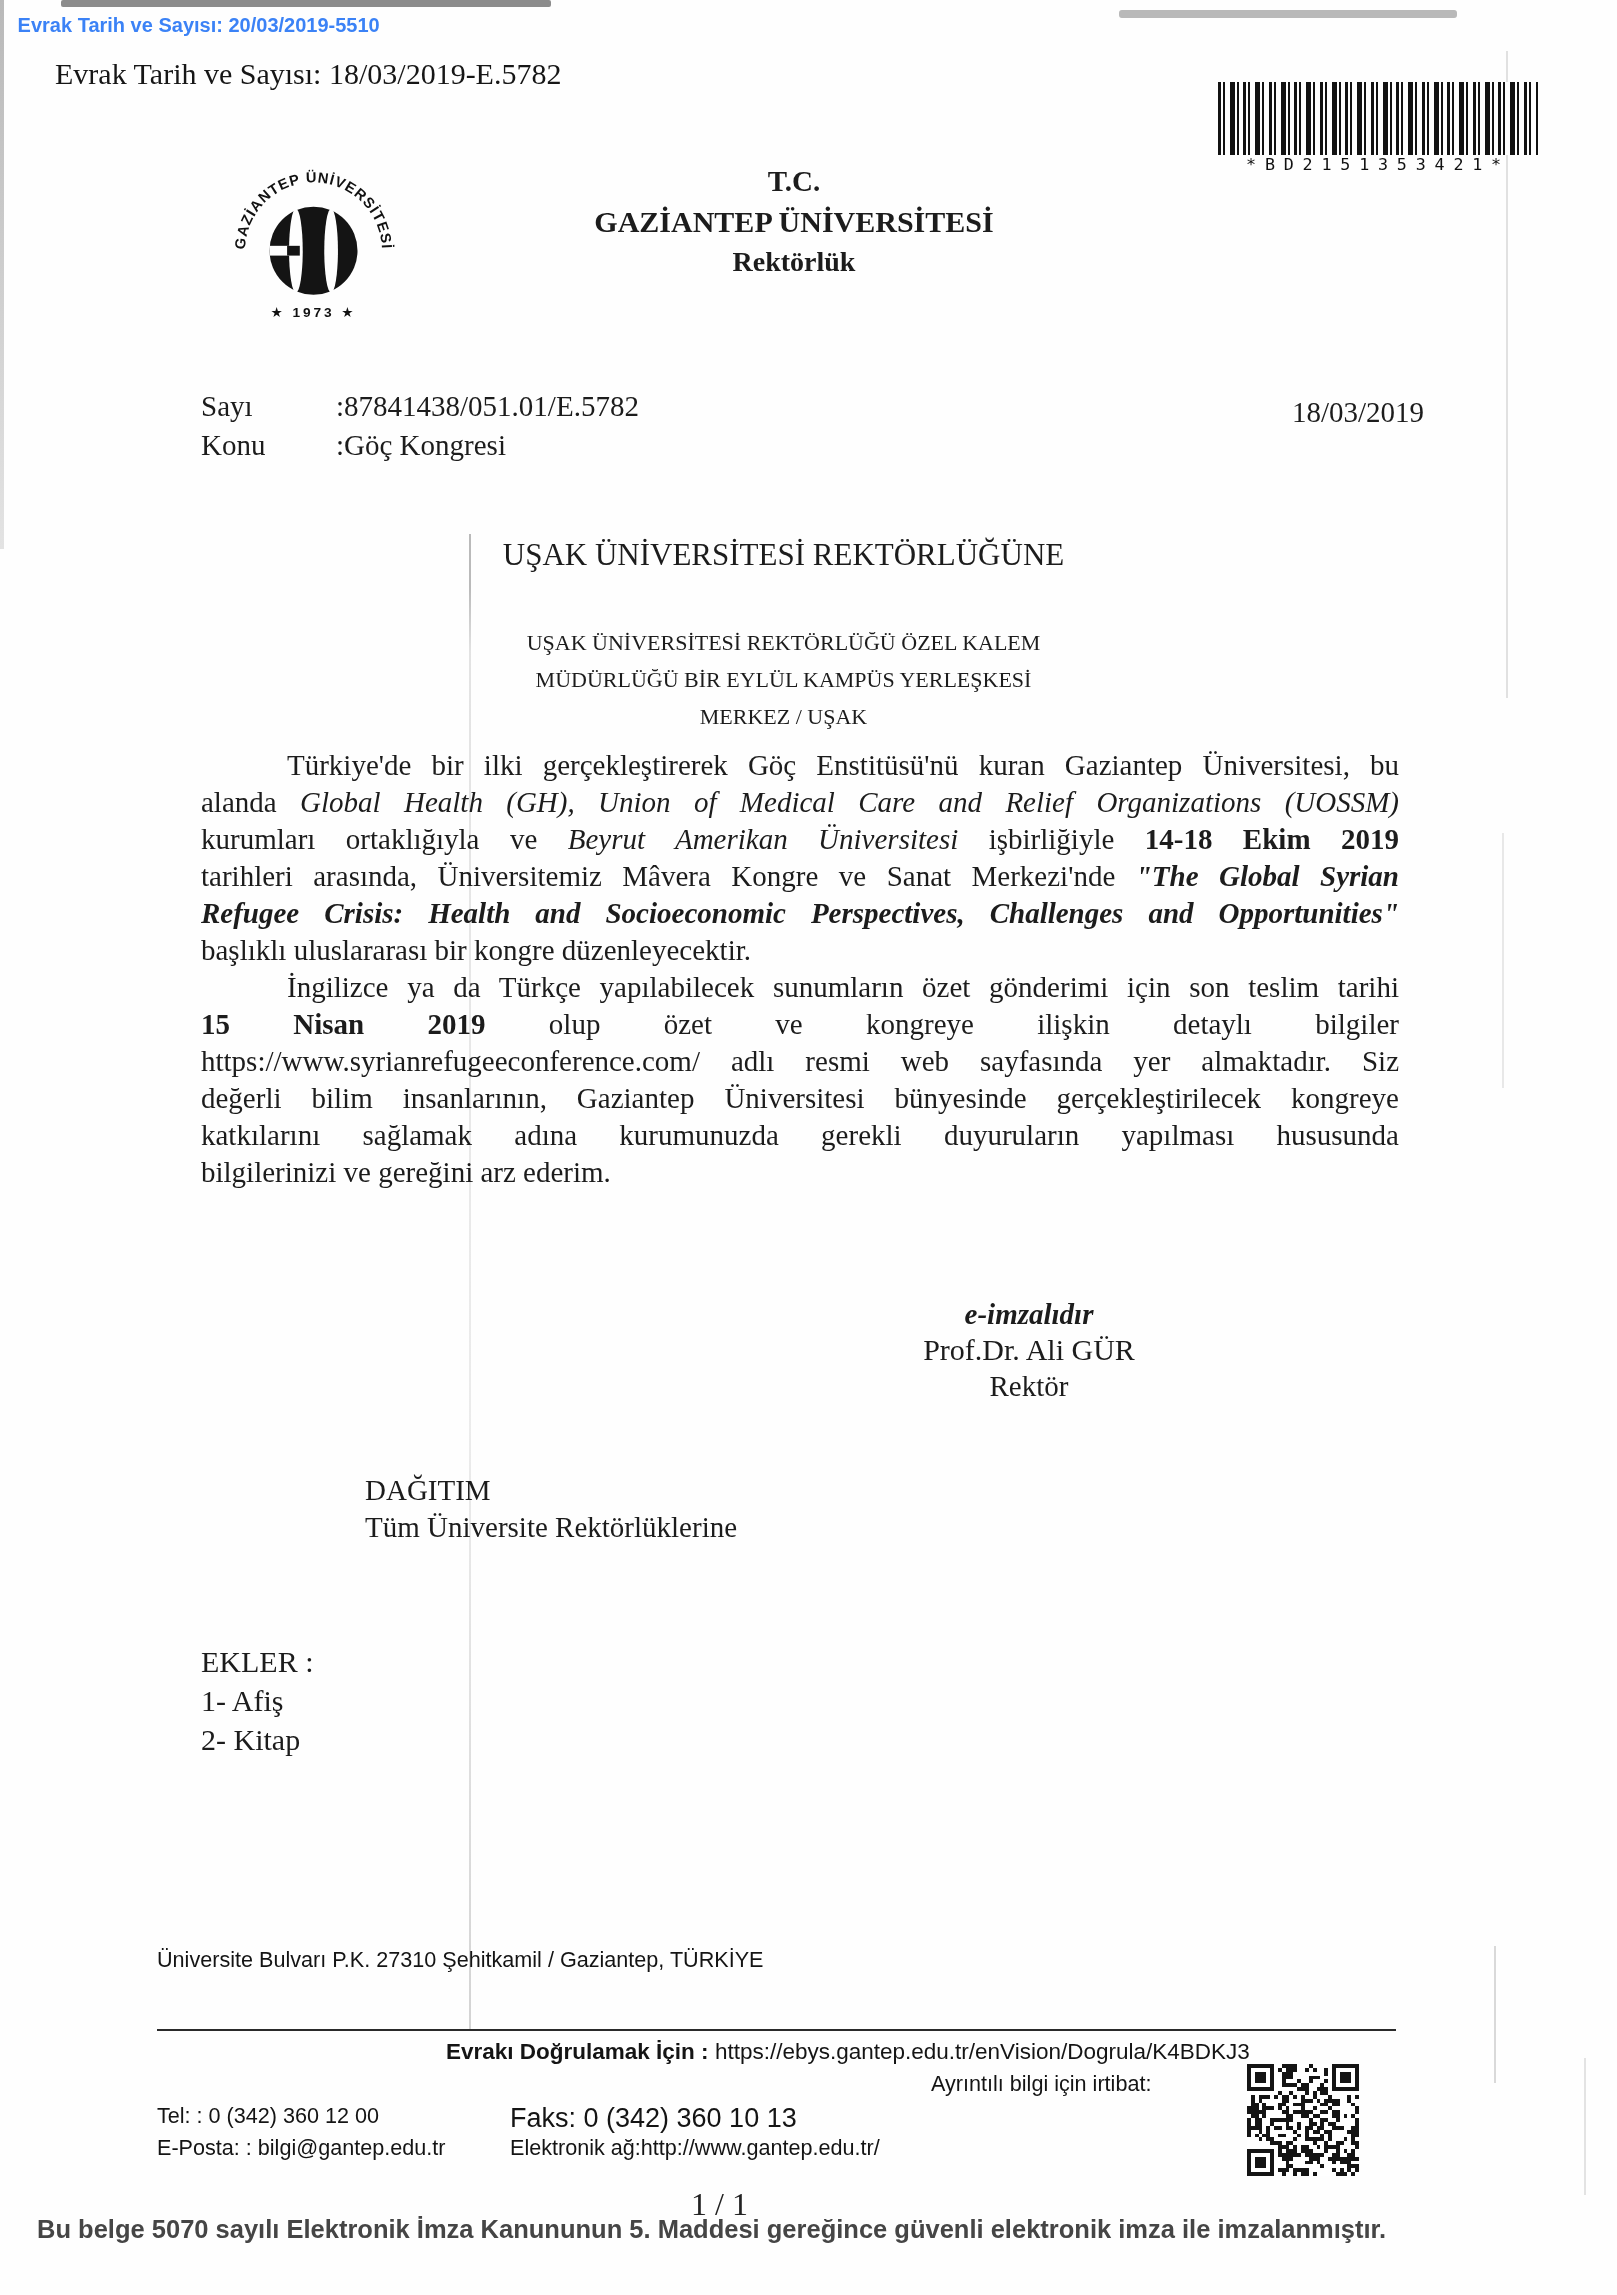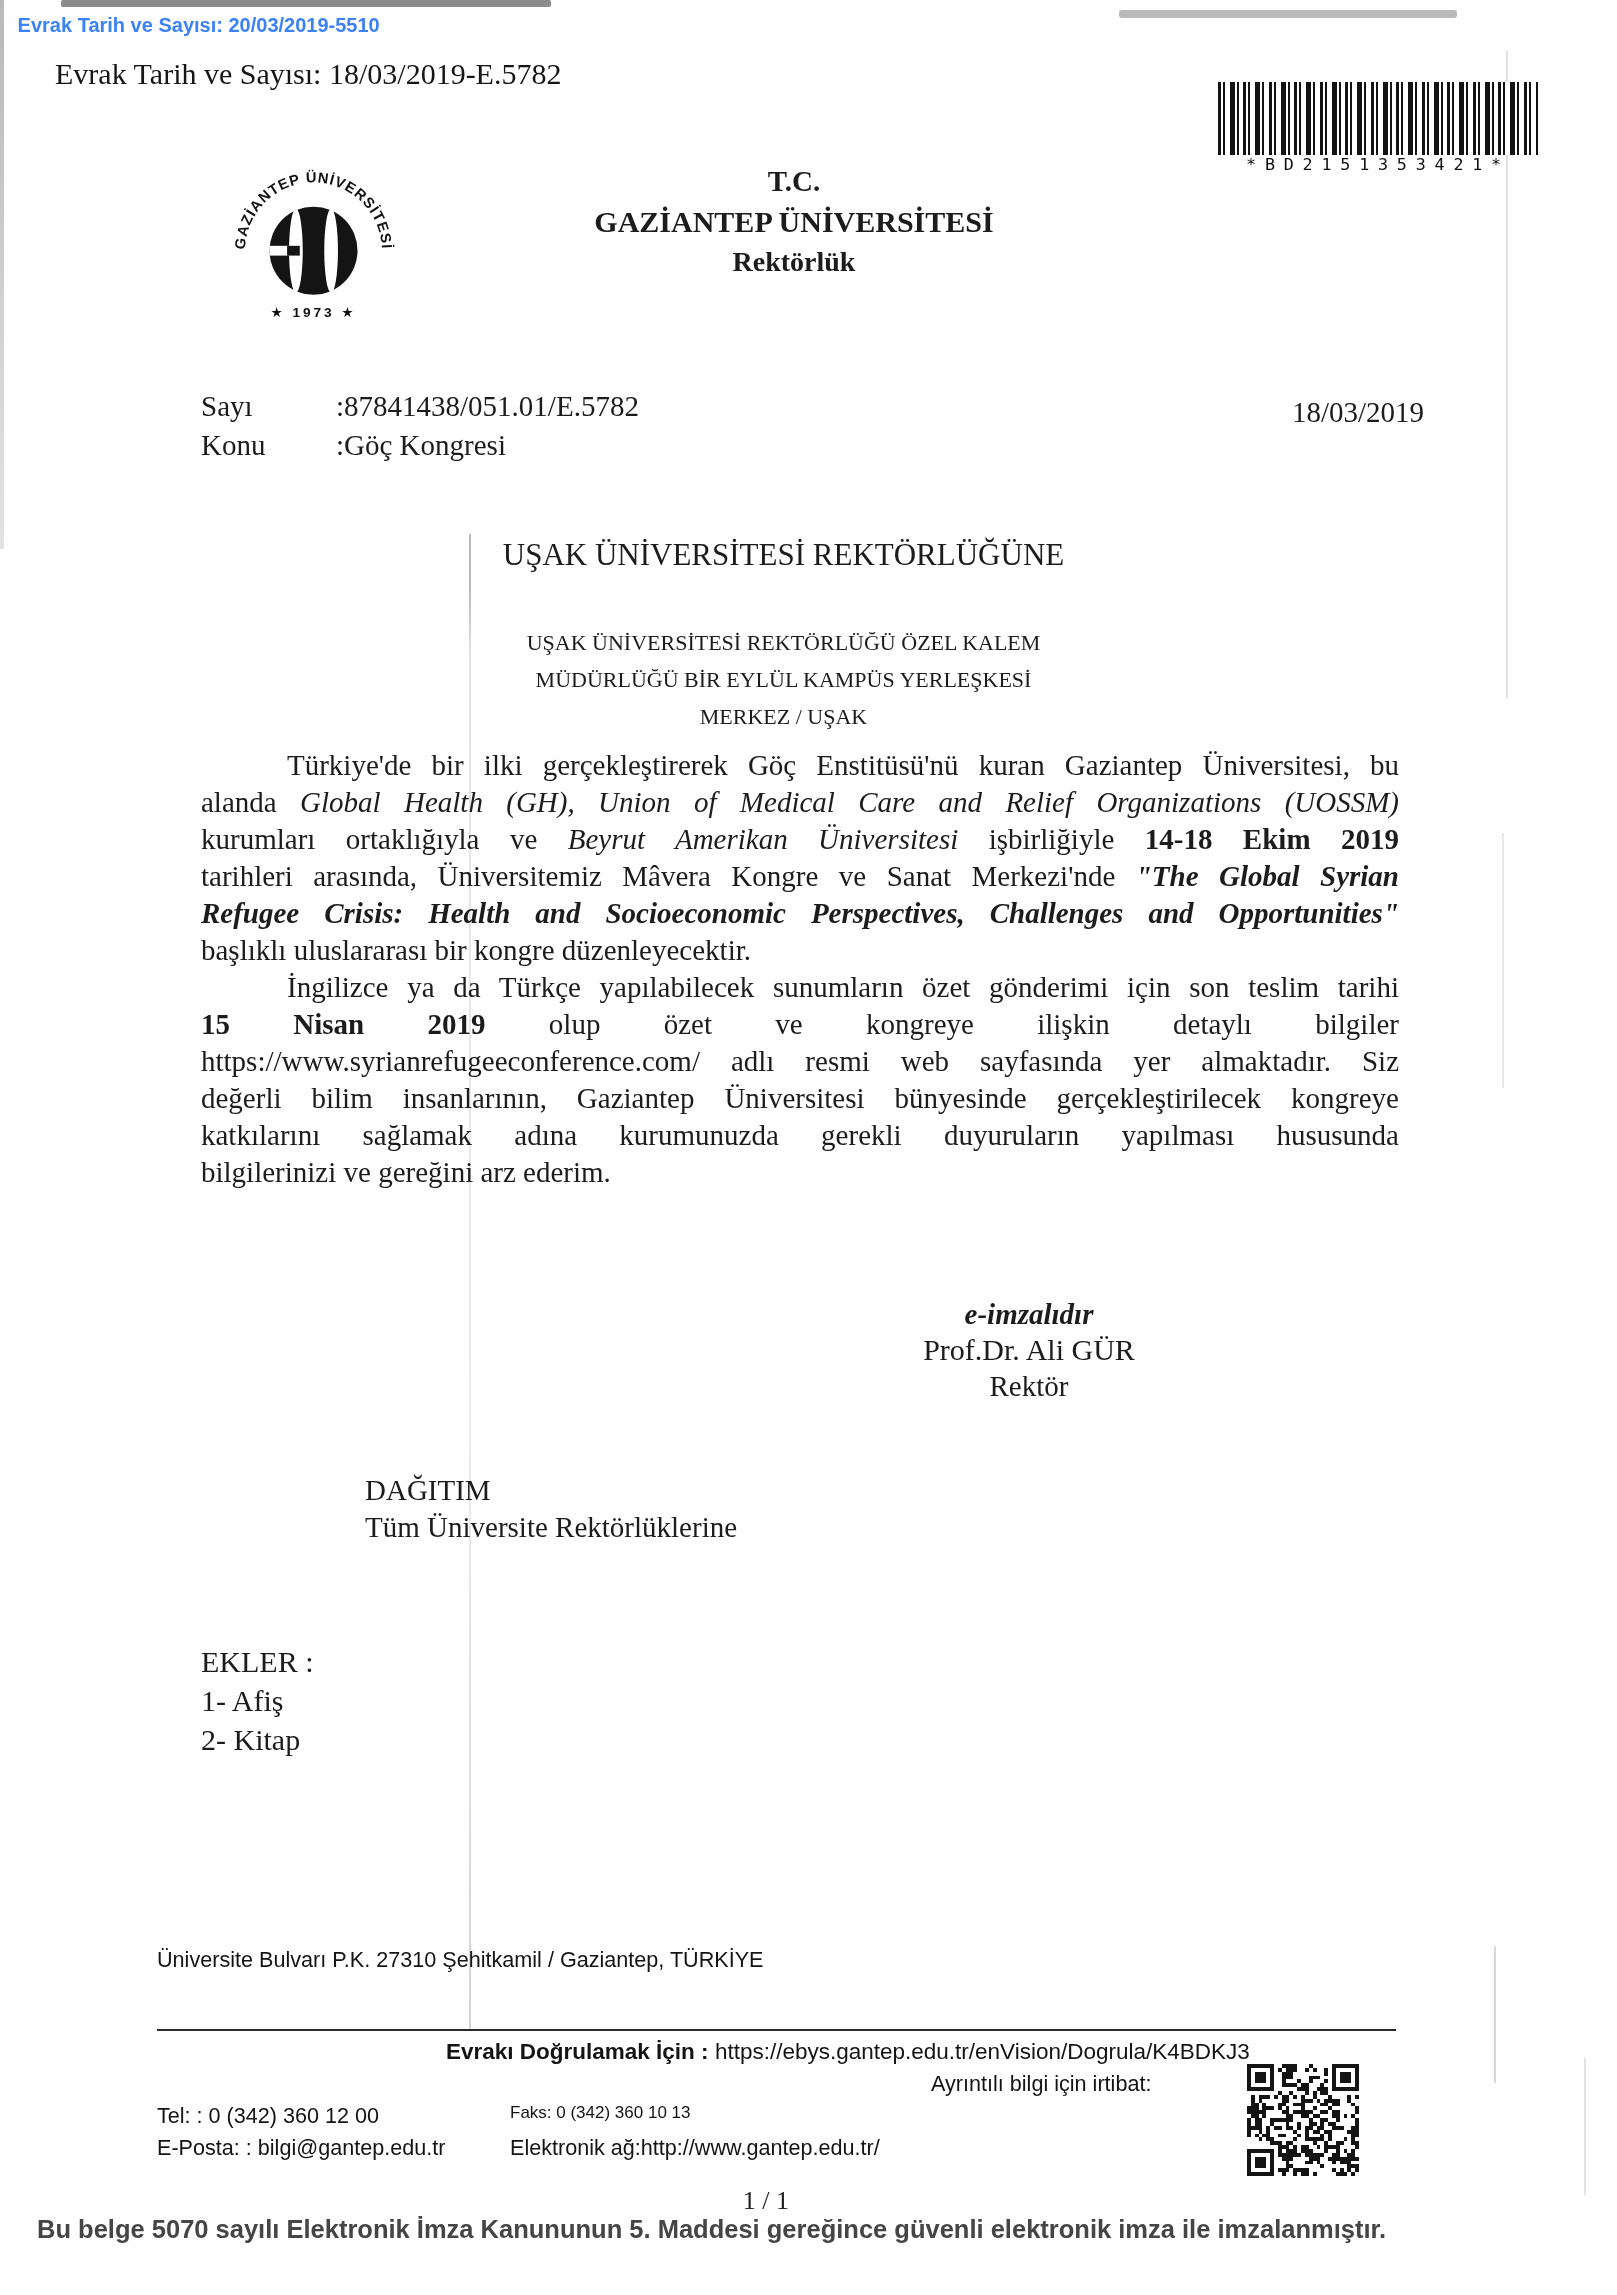--- a/index.html
+++ b/index.html
@@ -63,27 +63,27 @@
   .attachments .att-item { line-height:39px; }
   .att-title { margin-bottom:2px; }
 
   .footer-sep { left:157px; top:2029px; width:1239px; height:2px; background:#2a2a2a; }
   .footer { font-family:"Liberation Sans",sans-serif; color:#141414; }
   .verify-line { left:446px; top:2039px; font-size:22.5px; }
   .verify-label { font-weight:bold; }
   .f-address { left:157px; top:1947px; font-size:21.6px; }
   .f-contact { left:931px; top:2071px; font-size:21.6px; }
   .f-tel  { left:157px; top:2103px; font-size:21.6px; }
-  .f-fax  { left:510px; top:2103px; font-size:17px; }
+  .f-fax  { left:510px; top:2103px; font-size:27px; }
   .f-mail { left:157px; top:2135px; font-size:21.6px; }
   .f-web  { left:510px; top:2135px; font-size:21.6px; }
 
   .qr { left:1247px; top:2064px; }
 
-  .page-number { left:691px; top:2186px; width:98px; text-align:right; font-size:26px; color:#222; z-index:2; }
+  .page-number { left:691px; top:2186px; width:98px; text-align:left; font-size:32px; color:#222; z-index:2; }
   .legal { left:37px; top:2215px; width:1529px; font-family:"Liberation Sans",sans-serif; font-weight:bold; font-size:25.5px; color:#454545; }
 </style>
 </head>
 <body>
 
 <div class="page">
 
   <div class="abs edge-left"></div>
   <div class="abs smudge1"></div>
   <div class="abs smudge2"></div>

